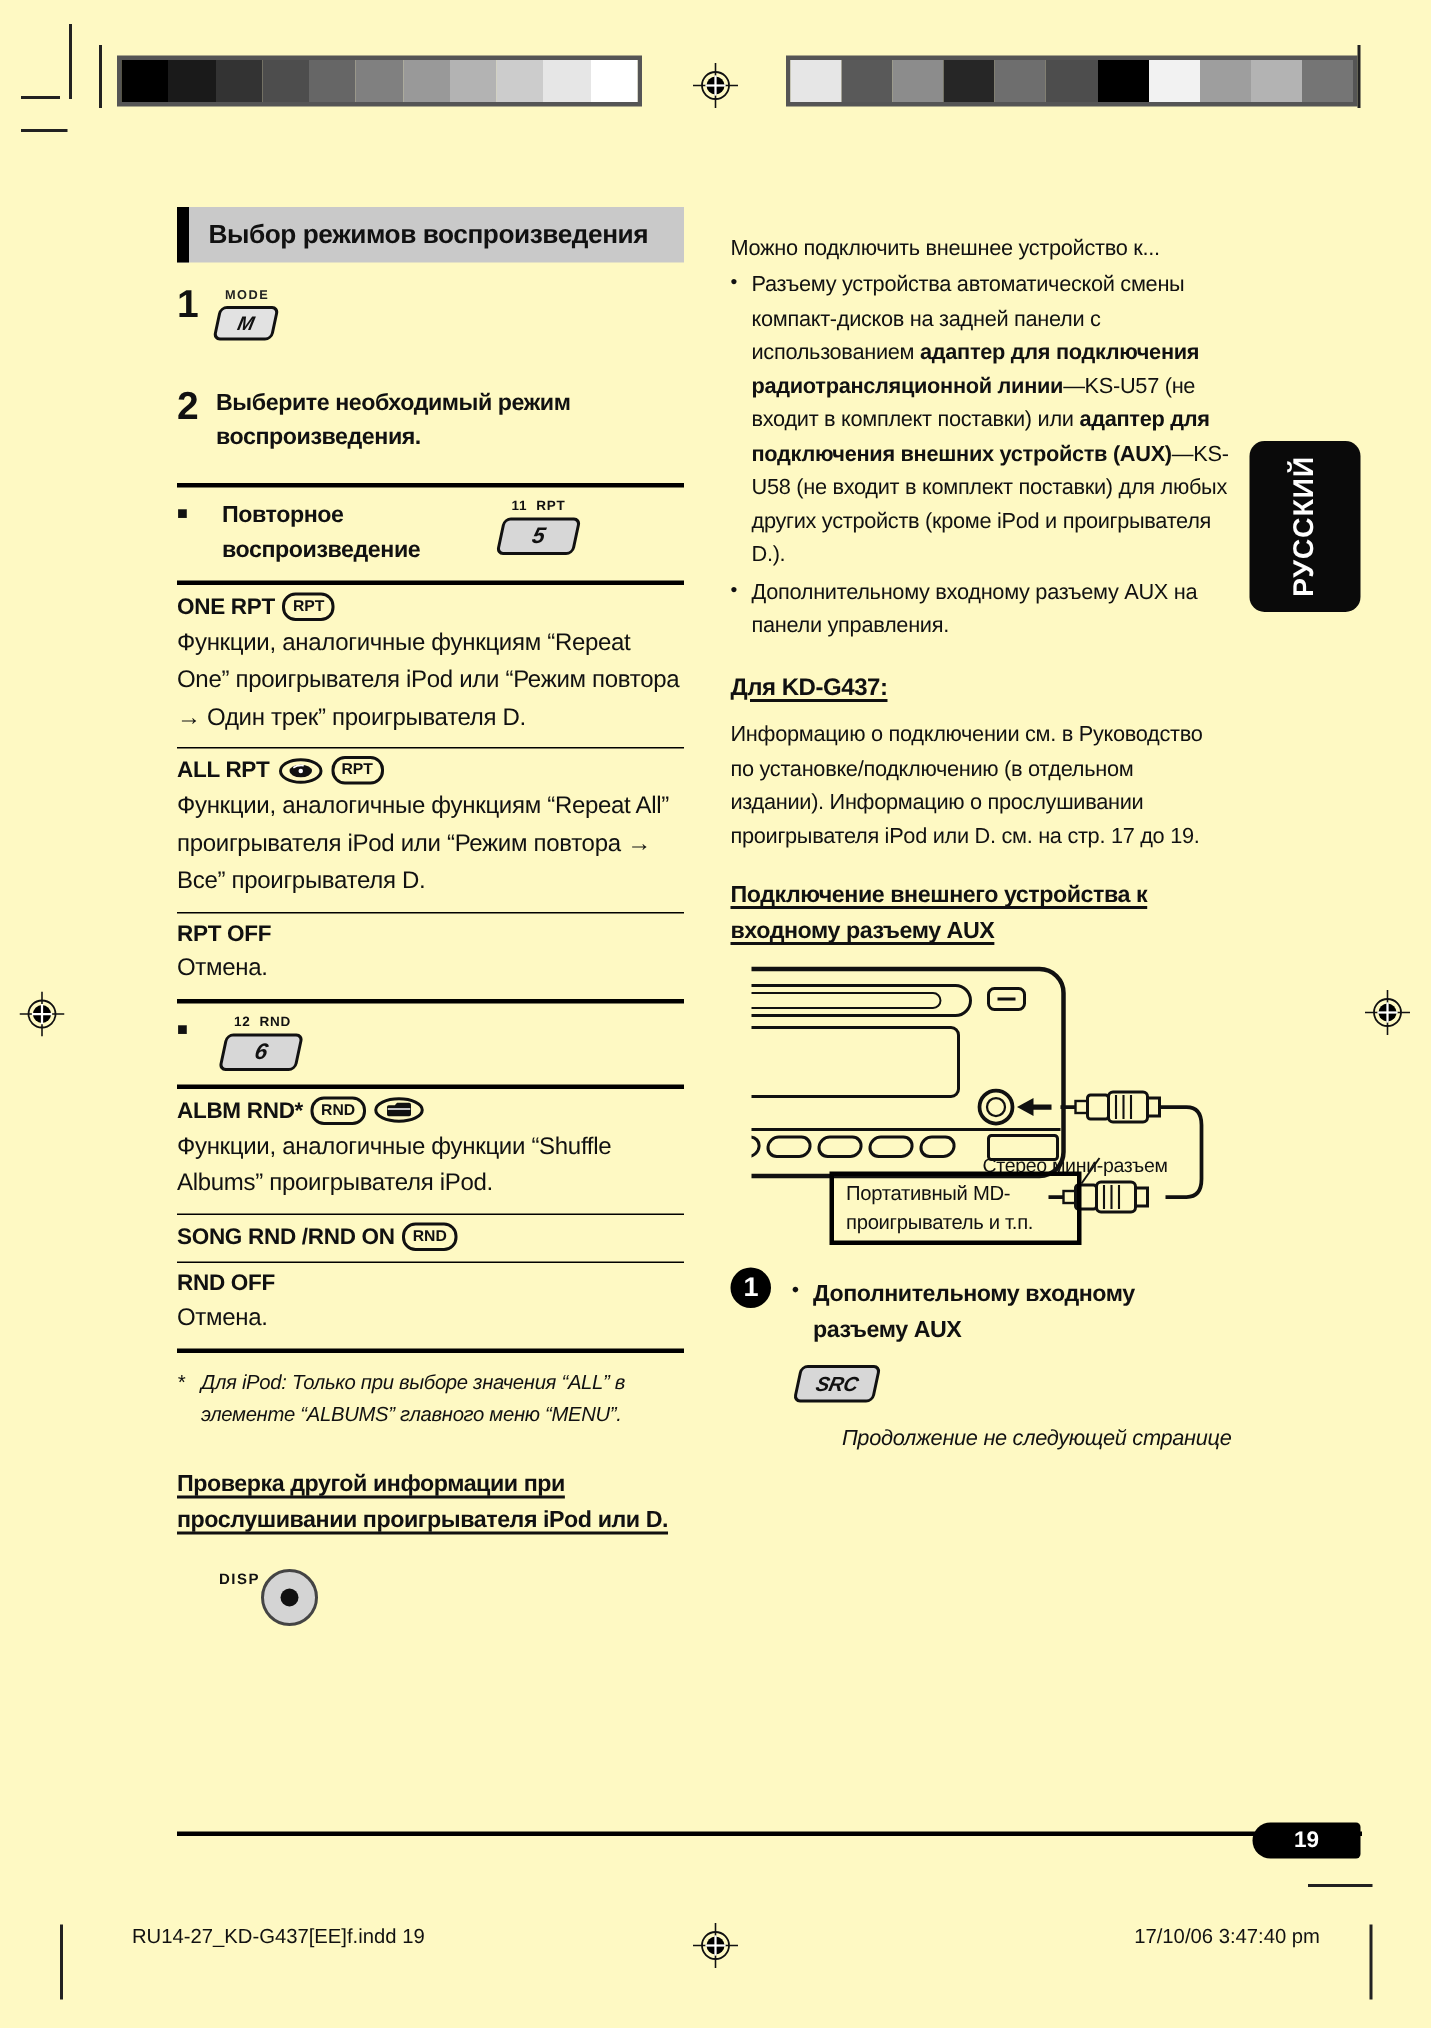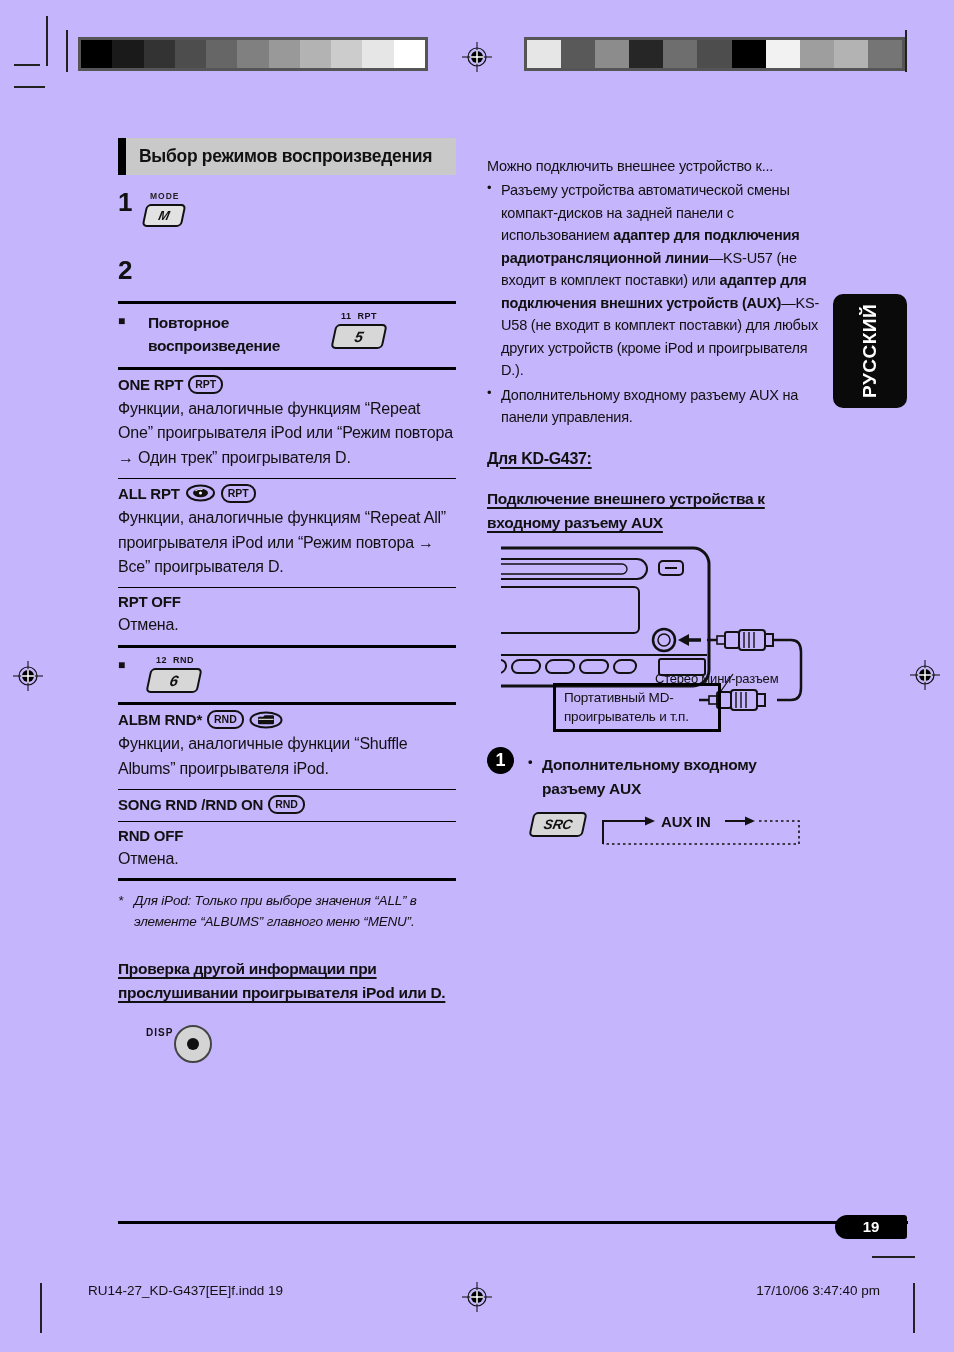--- a/index.html
+++ b/index.html
@@ -1,17 +1,17 @@
 <!DOCTYPE html>
 <html><head>
 <meta charset="utf-8">
 <style>
   html,body{margin:0;padding:0;background:#ffffff;}
   body{font-family:"Liberation Sans","DejaVu Sans",sans-serif;color:#111;}
-  .sheet{position:relative;width:954px;height:1352px;background:#c4b5fd;overflow:hidden;}
+  .sheet{position:relative;width:954px;height:1352px;background:#fef9c3;overflow:hidden;}
 
   
   .calbar{position:absolute;display:flex;border:3px solid #555;box-sizing:border-box;}
   .cropline{position:absolute;background:#222;}
   .regmark{position:absolute;}
 
   
   .col{position:absolute;letter-spacing:-0.2px;}
   .col-left{left:118px;top:138px;width:338px;}
   .col-right{left:487px;top:133px;width:334px;}
@@ -163,20 +163,21 @@
     <div class="step-row" style="margin-top:14px;">
       <div class="stepnum">1</div>
       <div>
         <div class="keycap-label">MODE</div>
         <span class="keybtn m">M</span>
       </div>
     </div>
 
     <div class="step-row" style="margin-top:30px;">
       <div class="stepnum">2</div>
+      <div class="step-text" style="width:288px;">Выберите необходимый режим воспроизведения.</div>
     </div>
 
     <div style="margin-top:18px;">
       <div class="hr-heavy"></div>
       <div class="mode-head">
         <div class="sq">■</div>
         <div class="mode-title" style="max-width:185px;">Повторное воспроизведение</div>
         <div class="keyblock">
           <div class="klbl">11  RPT</div>
           <span class="keybtn num">5</span>
@@ -280,20 +281,21 @@
     <div class="bullet-row">
       <span class="b">•</span>
       <p class="t body-text"><span>Разъему устройства автоматической смены компакт-дисков на задней панели с использованием </span><span style="font-weight: bold;">адаптер для подключения радиотрансляционной линии</span><span>—KS-U57 (не входит в комплект поставки) или </span><span style="font-weight: bold;">адаптер для подключения внешних устройств (AUX)</span><span>—KS-U58 (не входит в комплект поставки) для любых других устройств (кроме iPod и проигрывателя D.).</span></p>
     </div>
     <div class="bullet-row">
       <span class="b">•</span>
       <p class="t body-text"><span>Дополнительному входному разъему AUX на панели управления.</span></p>
     </div>
 
     <div class="u-head" style="margin-top:18px;font-size:16px;">Для KD-G437:</div>
+    <p class="body-text" style="margin-top:8px;">Информацию о подключении см. в Руководство по установке/подключению (в отдельном издании). Информацию о прослушивании проигрывателя iPod или D. см. на стр. 17 до 19.</p>
 
     <div class="u-head" style="margin-top:16px;">Подключение внешнего устройства к входному разъему AUX</div>
 
     <div class="illus">
       <svg width="320" height="196" viewBox="0 0 320 196" style="position:absolute;left:14px;top:0;">
 
         <rect x="-50" y="5" width="258" height="138" rx="16" fill="none" stroke="#111" stroke-width="3"></rect>
         <rect x="-40" y="16" width="186" height="20" rx="10" fill="none" stroke="#111" stroke-width="2"></rect>
         <rect x="-36" y="21" width="162" height="10" rx="5" fill="none" stroke="#111" stroke-width="1.3"></rect>
         <rect x="158" y="18" width="24" height="14" rx="4" fill="none" stroke="#111" stroke-width="2"></rect>
@@ -343,32 +345,23 @@
       <div style="flex:1;">
         <div class="bullet-row" style="margin-top:6px;">
           <span class="b" style="font-weight:bold;">•</span>
           <div class="step-text" style="max-width:250px;">Дополнительному входному разъему AUX</div>
         </div>
       </div>
     </div>
 
     <div class="src-row">
       <span class="keybtn src">SRC</span>
-      <div class="auxdiag">
-        <svg width="216" height="40" viewBox="0 0 216 40">
-          <path d="M4,32 L4,9 L46,9" fill="none" stroke="#111" stroke-width="2"></path>
-          <polygon points="56,9 46,4.5 46,13.5" fill="#111"></polygon>
-          <path d="M126,9 L146,9" fill="none" stroke="#111" stroke-width="2"></path>
-          <polygon points="156,9 146,4.5 146,13.5" fill="#111"></polygon>
-          <path d="M160,9 L200,9 L200,32 L4,32" fill="none" stroke="#111" stroke-width="1.6" stroke-dasharray="2.5,3"></path>
-        </svg>
-        <span class="auxlbl">AUX IN</span>
-      </div>
-    </div>
-
+    </div>
+
+    <p class="continued">Продолжение не следующей странице</p>
   </div>
 
   <div class="side-tab">
     <span>РУССКИЙ</span>
   </div>
 
   <div class="bottom-rule"></div>
   <div class="page-tab">19</div>
 
   <div class="footer-text" style="left:88px;top:1283px;">RU14-27_KD-G437[EE]f.indd   19</div>

